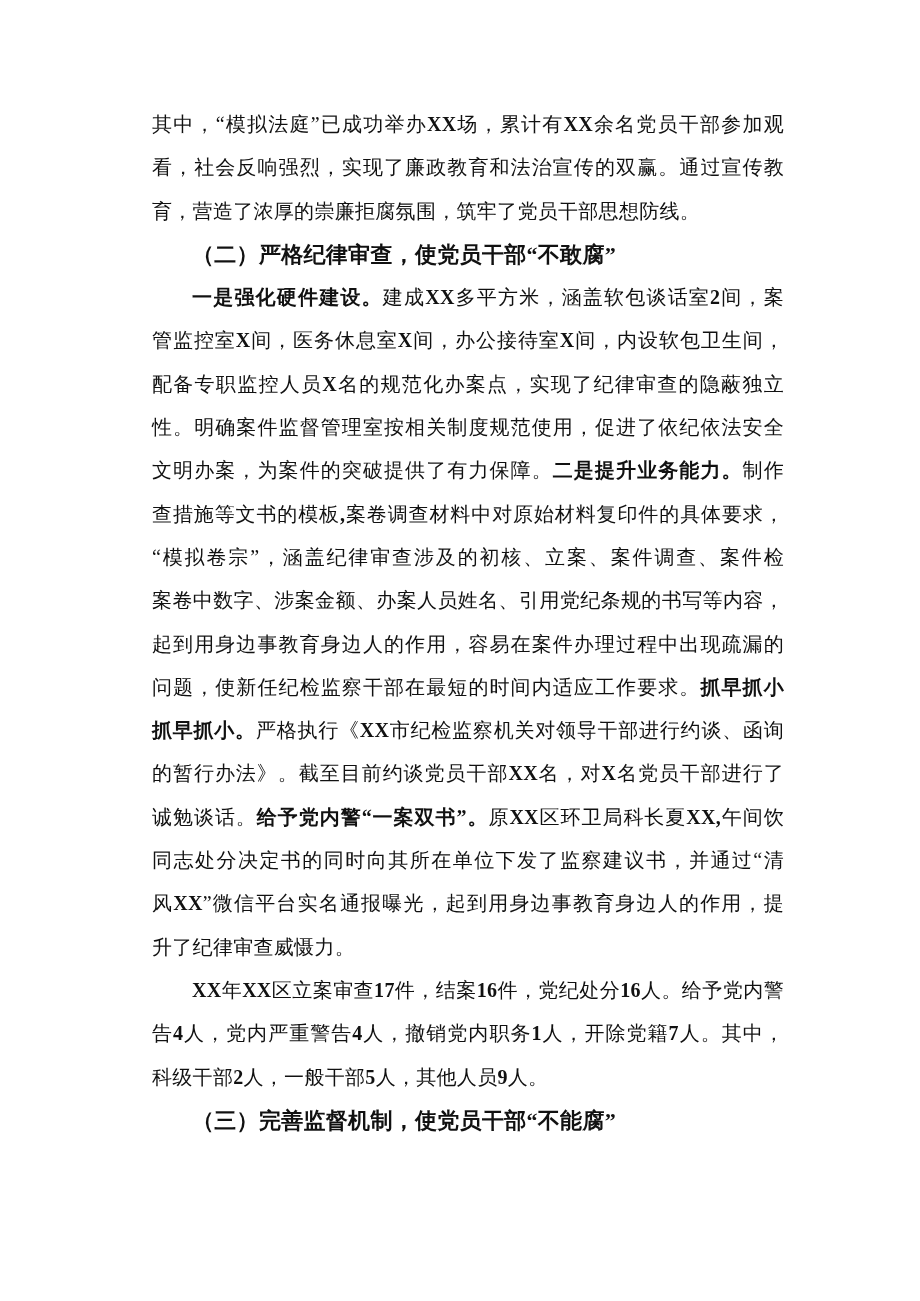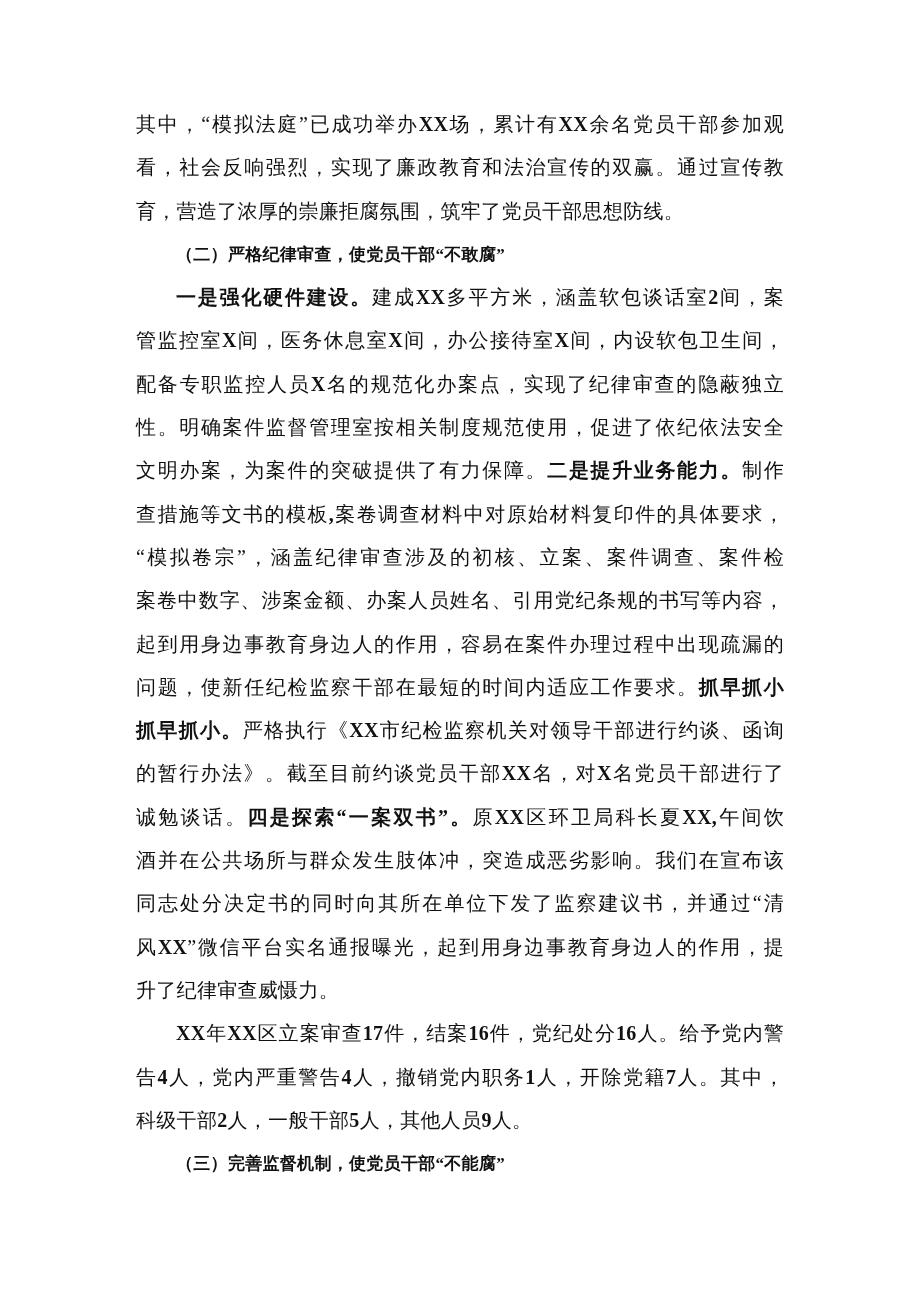--- a/index.html
+++ b/index.html
@@ -28,30 +28,31 @@
     width: 648px;
     color: #111111;
     font-size: 20px;
   }
   .line {
     line-height: 43.3px;
     text-align: justify;
     text-align-last: justify;
     text-justify: inter-ideograph;
     letter-spacing: 0.3px;
+    margin-left: 16px;
   }
   .line.end {
     text-align-last: left;
   }
   .line.indent {
     text-indent: 40px;
   }
   .line.heading {
     font-weight: 700;
-    font-size: 17px;
+    font-size: 22px;
   }
   .b {
     font-weight: 700;
   }
   .lat {
     font-family: "Liberation Serif", "DejaVu Serif", serif;
     font-weight: 700;
   }
 </style>
 </head>
@@ -68,22 +69,21 @@
       <div class="line">配备专职监控人员<span class="lat">X</span>名的规范化办案点，实现了纪律审查的隐蔽独立</div>
       <div class="line">性。明确案件监督管理室按相关制度规范使用，促进了依纪依法安全</div>
       <div class="line">文明办案，为案件的突破提供了有力保障。<span class="b">二是提升业务能力。</span>制作</div>
       <div class="line">查措施等文书的模板<span class="lat">,</span>案卷调查材料中对原始材料复印件的具体要求，</div>
       <div class="line">“模拟卷宗”，涵盖纪律审查涉及的初核、立案、案件调查、案件检</div>
       <div class="line">案卷中数字、涉案金额、办案人员姓名、引用党纪条规的书写等内容，</div>
       <div class="line">起到用身边事教育身边人的作用，容易在案件办理过程中出现疏漏的</div>
       <div class="line">问题，使新任纪检监察干部在最短的时间内适应工作要求。<span class="b">抓早抓小</span></div>
       <div class="line"><span class="b">抓早抓小。</span>严格执行《<span class="lat">XX</span>市纪检监察机关对领导干部进行约谈、函询</div>
       <div class="line">的暂行办法》。截至目前约谈党员干部<span class="lat">XX</span>名，对<span class="lat">X</span>名党员干部进行了</div>
-      <div class="line">诚勉谈话。<span class="b">四是探索“一案双书”。</span>原<span class="lat">XX</span>区环卫局科长夏<span class="lat">XX,</span>午间饮</div>
-      <div class="line">酒并在公共场所与群众发生肢体冲，突造成恶劣影响。我们在宣布该</div>
+      <div class="line">诚勉谈话。<span class="b">给予党内警“一案双书”。</span>原<span class="lat">XX</span>区环卫局科长夏<span class="lat">XX,</span>午间饮</div>
       <div class="line">同志处分决定书的同时向其所在单位下发了监察建议书，并通过“清</div>
       <div class="line">风<span class="lat">XX</span>”微信平台实名通报曝光，起到用身边事教育身边人的作用，提</div>
       <div class="line end">升了纪律审查威慑力。</div>
       <div class="line indent"><span class="lat">XX</span>年<span class="lat">XX</span>区立案审查<span class="lat">17</span>件，结案<span class="lat">16</span>件，党纪处分<span class="lat">16</span>人。给予党内警</div>
       <div class="line">告<span class="lat">4</span>人，党内严重警告<span class="lat">4</span>人，撤销党内职务<span class="lat">1</span>人，开除党籍<span class="lat">7</span>人。其中，</div>
       <div class="line end">科级干部<span class="lat">2</span>人，一般干部<span class="lat">5</span>人，其他人员<span class="lat">9</span>人。</div>
       <div class="line indent end heading">（三）完善监督机制，使党员干部“不能腐”</div>
     </div>
 </div>
 

